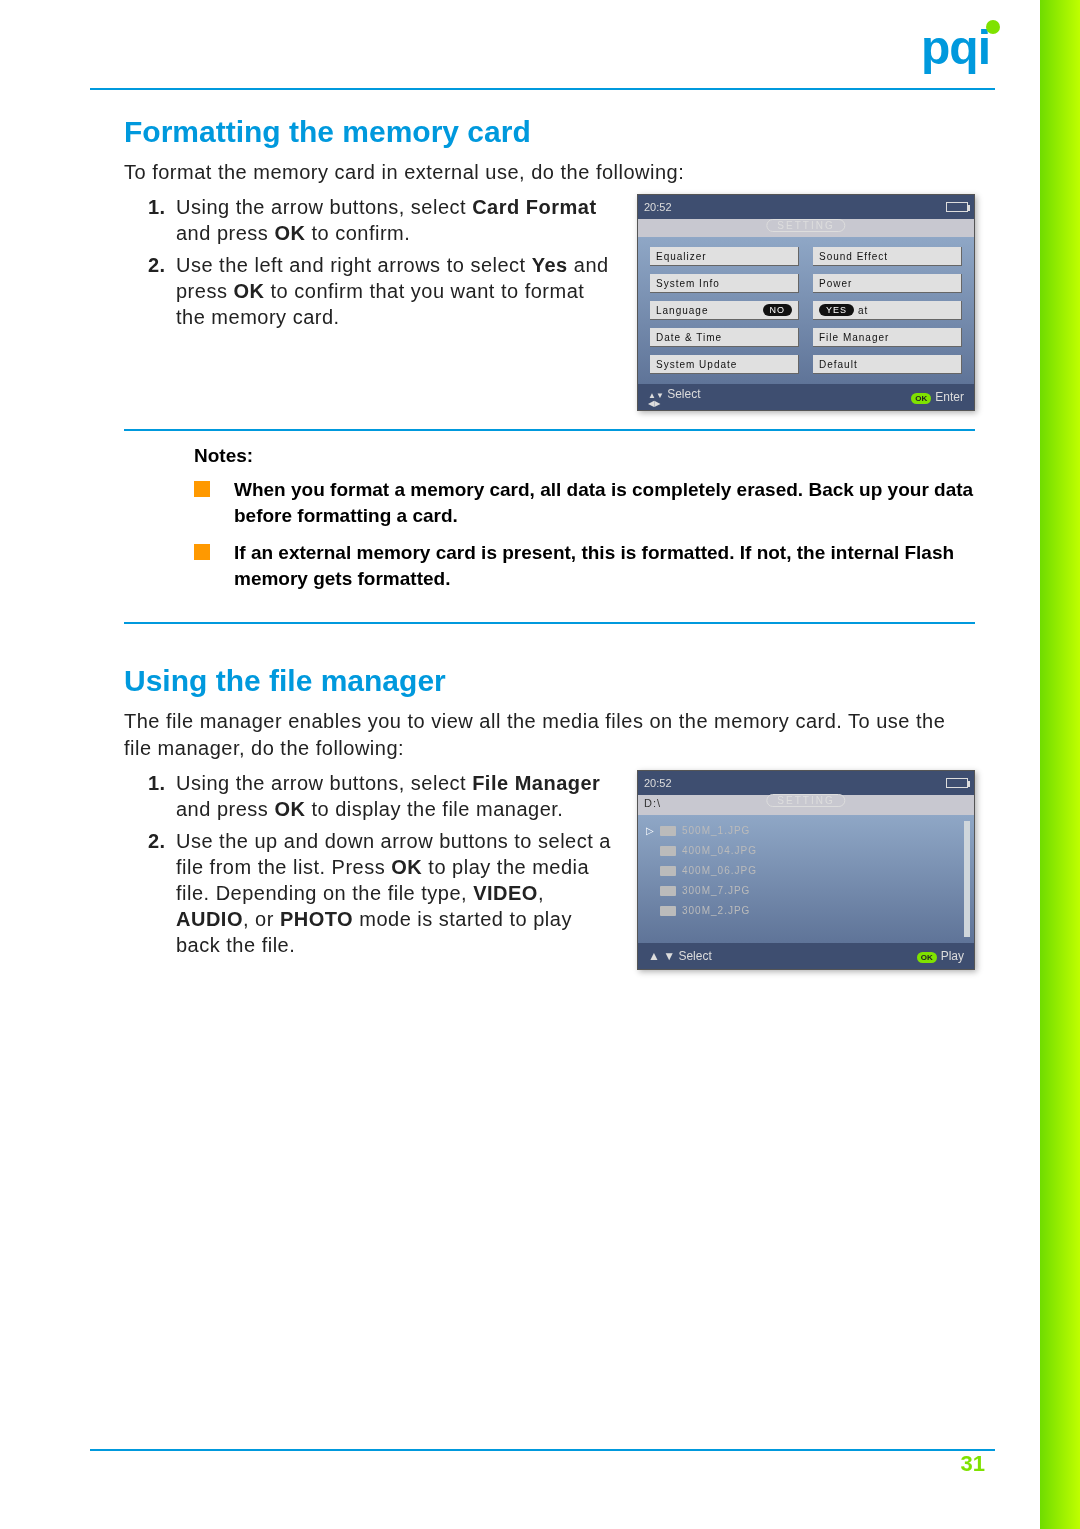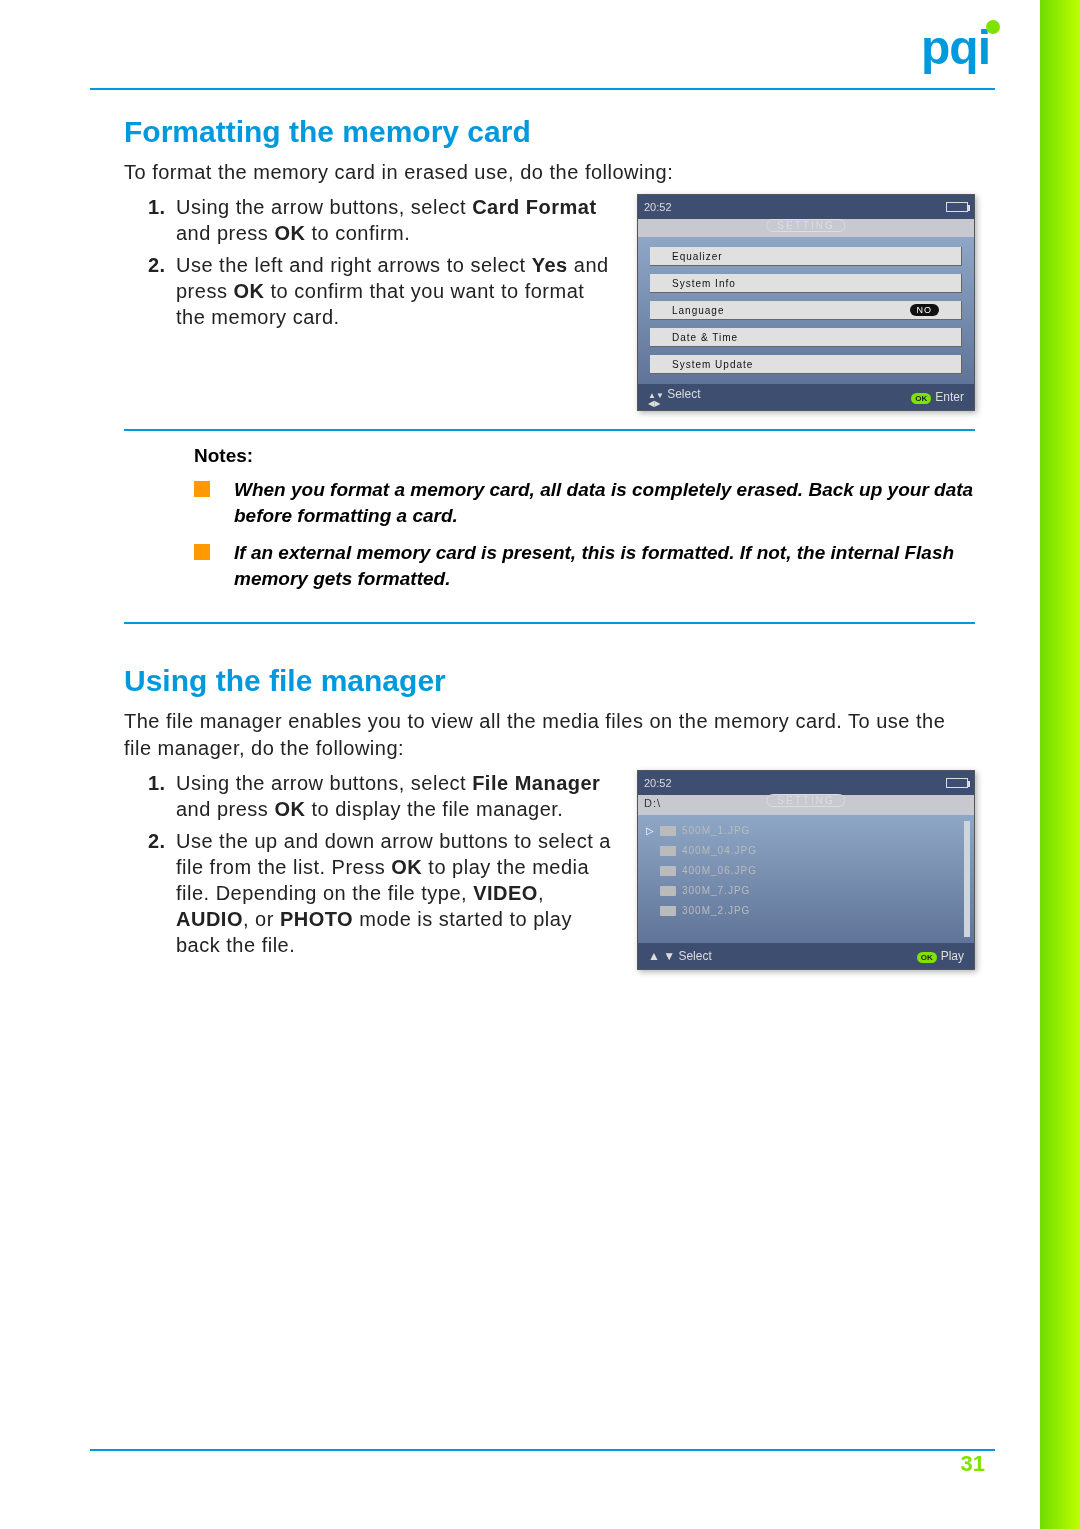--- a/index.html
+++ b/index.html
@@ -16,34 +16,34 @@
   h2 { color: #0099dd; font-size: 30px; font-weight: bold; margin-bottom: 10px; }
   .body-text { font-size: 20px; line-height: 1.35; color: #222; margin-bottom: 8px; letter-spacing: 0.5px; }
   ol { list-style: none; padding-left: 30px; }
   ol li { font-size: 20px; line-height: 1.3; color: #222; margin-bottom: 6px; position: relative; padding-left: 22px; letter-spacing: 0.5px; }
   ol li .num { position: absolute; left: -6px; font-weight: bold; }
   .bold { font-weight: bold; }
   .row-with-screen { display: flex; align-items: flex-start; gap: 20px; }
   .row-with-screen > .text-col { flex: 1 1 auto; }
   .notes-wrap { border-top: 2px solid #0099dd; border-bottom: 2px solid #0099dd; margin: 18px 0 40px 0; padding: 14px 0 18px 70px; }
   .notes-title { font-weight: bold; font-size: 19px; margin-bottom: 10px; }
-  .note-item { position: relative; padding-left: 40px; font-size: 19px; font-weight: bold; line-height: 1.35; margin-bottom: 12px; font-style: italic; }
+  .note-item { position: relative; padding-left: 40px; font-size: 19px; font-weight: bold; line-height: 1.35; margin-bottom: 12px; }
   .note-bullet { position: absolute; left: 0; top: 4px; width: 16px; height: 16px; background: #ff9900; }
   
   .device { width: 338px; flex-shrink: 0; background: #c4b5fd; border: 1px solid #555; font-family: Arial, sans-serif; font-size: 12px; color: #111; box-shadow: 2px 2px 6px rgba(0,0,0,0.3); }
   .dev-top { background: #3e4e70; color: #ddd; height: 24px; display: flex; align-items: center; padding: 0 6px; font-size: 11px; position: relative; }
   .dev-top .dev-title { position: absolute; left: 50%; transform: translateX(-50%); border: 1px solid #ddd; border-radius: 10px; padding: 0 10px; font-size: 10px; letter-spacing: 2px; margin-top: 36px; }
   .dev-top .batt { margin-left: auto; width: 22px; height: 10px; border: 1px solid #ddd; position: relative; }
   .dev-top .batt::after { content: ''; position: absolute; right: -3px; top: 2px; width: 2px; height: 6px; background: #ddd; }
   .dev-top .batt .fill { background: #ddd; height: 100%; width: 70%; }
   .dev-sub { background: #c8c8d0; height: 18px; }
   .dev-body { background: linear-gradient(to bottom, #8fa7c6 0%, #5f7498 100%); padding: 10px 12px; }
   .dev-cols { display: flex; gap: 14px; }
   .dev-col { flex: 1; display: flex; flex-direction: column; gap: 8px; }
-  .dev-item { background: #e0e0e0; height: 19px; display: flex; align-items: center; padding: 0 22px; font-size: 10px; border-bottom: 1px solid #666; border-right: 1px solid #666; letter-spacing: 1px; position: relative; }
+  .dev-item { background: #e0e0e0; height: 19px; display: flex; align-items: center; padding: 0 6px; font-size: 10px; border-bottom: 1px solid #666; border-right: 1px solid #666; letter-spacing: 1px; position: relative; }
   .dev-item .pill { background: #111; color: #fff; font-size: 9px; border-radius: 8px; padding: 1px 7px; margin-left: auto; }
   .dev-item .pill.yes { background: #111; margin-left: 0; margin-right: 4px; }
   .dev-foot { background: #3e4e70; color: #ddd; height: 26px; display: flex; align-items: center; padding: 0 10px; font-size: 12px; justify-content: space-between; }
   .dev-foot .arrows { display: inline-flex; flex-direction: column; font-size: 8px; line-height: 8px; }
   .dev-foot .ok-badge { display: inline-block; background: #7fe200; color: #222; font-size: 8px; border-radius: 8px; padding: 1px 4px; margin-right: 4px; font-weight: bold; }
   
   .dev-path { background: #c8c8d0; height: 20px; font-size: 11px; padding: 2px 6px; color: #333; letter-spacing: 1px; }
   .file-list { background: linear-gradient(to bottom, #8fa7c6 0%, #5f7498 100%); padding: 6px 8px 22px 8px; position: relative; }
   .file-row { display: flex; align-items: center; height: 20px; font-size: 10px; color: #bbb; letter-spacing: 1px; }
   .file-row .caret { width: 14px; color: #fff; font-size: 10px; }
@@ -57,21 +57,21 @@
   <div class="side-stripe"></div>
   <div class="logo-wrap">
     <span class="logo-text">pqi</span>
     <span class="logo-dot"></span>
   </div>
   <div class="header-rule"></div>
 
   <div class="content">
 
     <h2>Formatting the memory card</h2>
-    <p class="body-text">To format the memory card in erased use, do the following:</p>
+    <p class="body-text">To format the memory card in external use, do the following:</p>
 
     <div class="row-with-screen">
       <div class="text-col">
         <ol>
           <li>
             <span class="num">1.</span>
             <span>Using the arrow buttons, select </span><span class="bold">Card Format</span><span> and press </span><span class="bold">OK</span><span> to confirm.</span>
           </li>
           <li>
             <span class="num">2.</span>
@@ -100,20 +100,38 @@
                   <span>Language</span>
                   <span class="pill">NO</span>
                 </div>
               <div class="dev-item">
                   <span>Date &amp; Time</span>
                 </div>
               <div class="dev-item">
                   <span>System Update</span>
                 </div>
             </div>
+            <div class="dev-col">
+              <div class="dev-item">
+                  <span>Sound Effect</span>
+                </div>
+              <div class="dev-item">
+                  <span>Power</span>
+                </div>
+              <div class="dev-item">
+                  <span class="pill yes">YES</span>
+                  <span>at</span>
+                </div>
+              <div class="dev-item">
+                  <span>File Manager</span>
+                </div>
+              <div class="dev-item">
+                  <span>Default</span>
+                </div>
+            </div>
           </div>
         </div>
         <div class="dev-foot">
           <span><span class="arrows">▲▼<br>◀▶</span> <span>Select</span></span>
           <span><span class="ok-badge">OK</span><span>Enter</span></span>
         </div>
       </div>
     </div>
 
     <div class="notes-wrap">

